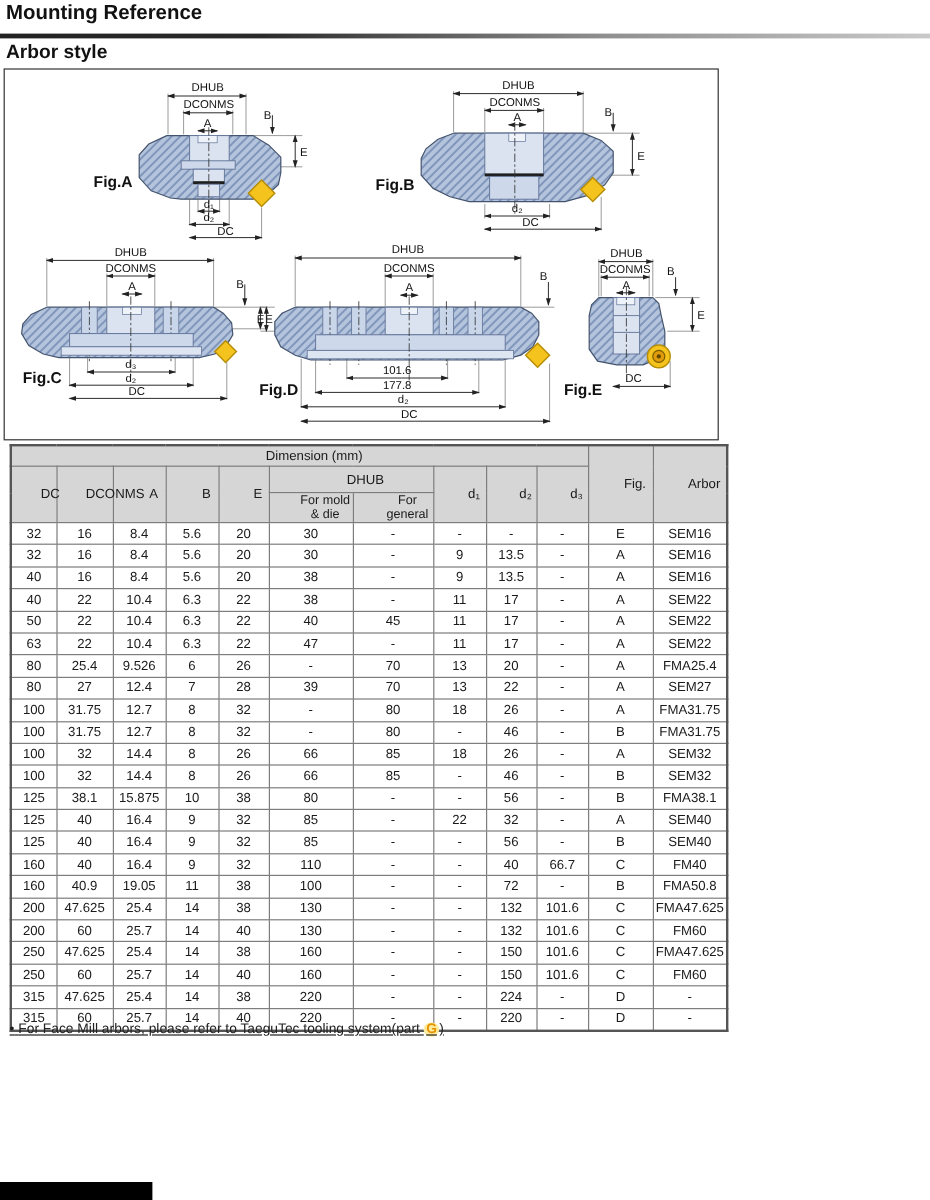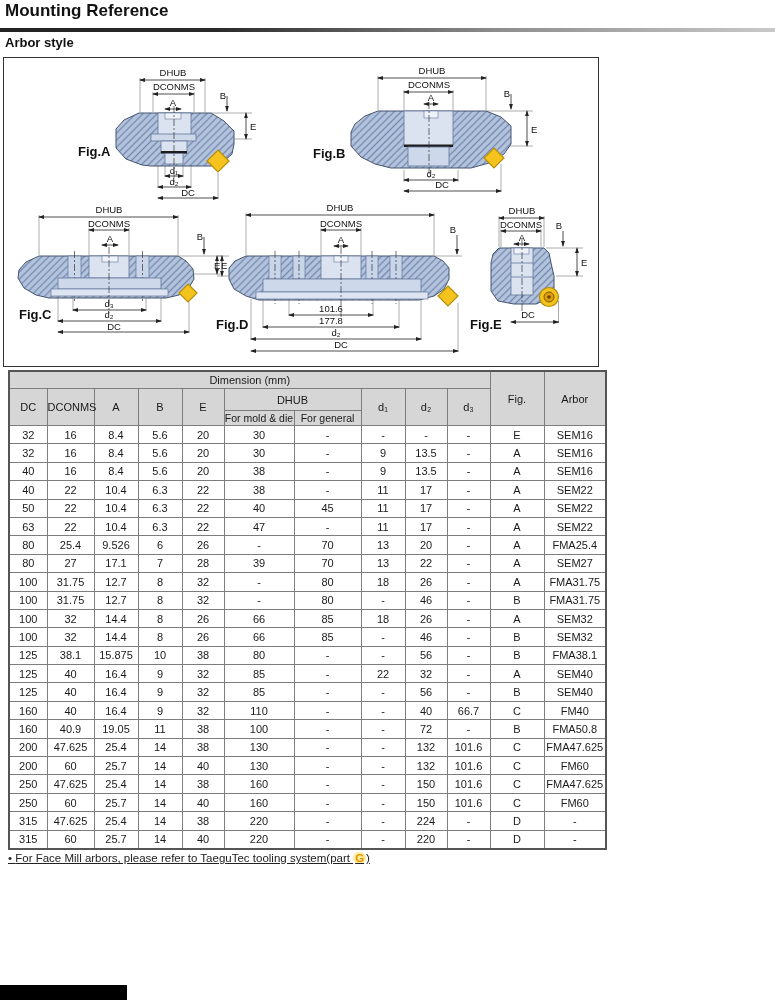--- a/index.html
+++ b/index.html
@@ -2,21 +2,21 @@
 <html><head>
 <meta charset="utf-8">
 <style>
   html,body{margin:0;padding:0;}
   body{width:775px;height:1000px;background:#fff;position:relative;
        font-family:"Liberation Sans",sans-serif;color:#111;}
   .abs{position:absolute;}
   .title{left:5px;top:1px;font-size:17px;font-weight:bold;}
   .rule{left:0;top:28px;width:775px;height:4px;
         background:linear-gradient(to right,#222 0%,#2a2a2a 28%,#8f8f8f 65%,#c9c9c9 100%);}
-  .subtitle{left:5px;top:35px;font-size:13px;font-weight:bold;}
+  .subtitle{left:5px;top:35px;font-size:16px;font-weight:bold;}
   .figbox{left:3px;top:57px;width:594px;height:308px;border:1.5px solid #333;background:#fff;}
   .figbox svg{position:absolute;overflow:visible;}
   svg text{font-size:9.5px;fill:#111;}
   .dt{text-anchor:middle;}
   .st{text-anchor:start;}
   .figlbl{font-size:13px;font-weight:bold;text-anchor:start;}
   .dl{stroke:#222;stroke-width:0.8;marker-start:url(#arr);marker-end:url(#arr);}
   .dle{stroke:#222;stroke-width:0.8;marker-end:url(#arr);}
   .xl{stroke:#666;stroke-width:0.55;}
   .cl{stroke:#333;stroke-width:0.7;stroke-dasharray:7 2 2 2;fill:none;}
@@ -25,21 +25,21 @@
   .notch{fill:#eef2f9;stroke:#64769a;stroke-width:0.6;}
   .flange{fill:#cdd8ea;stroke:#64769a;stroke-width:0.8;}
   .band2{fill:#dde5f2;stroke:#64769a;stroke-width:0.7;}
   .slot{fill:#c9d5e8;stroke:#64769a;stroke-width:0.7;}
   .dark{fill:#1d1d1d;}
   .ins{fill:#f5c31d;stroke:#b68d06;stroke-width:1.2;}
   .stepln{stroke:#64769a;stroke-width:0.8;}
   .dim-table{left:8px;top:370px;width:597px;border-collapse:collapse;table-layout:fixed;
              font-size:11px;text-align:center;color:#1a1a1a;border:2px solid #555;}
   .dim-table th,.dim-table td{border:1px solid #7d7d7d;padding:0;font-weight:normal;}
-  .dim-table thead th{background:#d6d6d6;}
+  .dim-table thead th{background:#d6d6d6;padding-left:24px;}
   .hr1 th{height:16px;}
   .hr2 th{height:21px;}
   .hr3 th{height:14px;font-size:10.5px;}
   .dim-table tbody td{height:17.4px;background:#fff;}
   .footnote{left:8px;top:852px;font-size:11.5px;color:#222;text-decoration:underline;}
   .footnote .hl{color:#e59400;font-weight:bold;background:#ffeb9c;border-radius:50%;padding:0 2px;}
   .footer-bar{left:0;top:985px;width:127px;height:15px;background:#000;}
 </style>
 </head>
 <body>
@@ -418,21 +418,21 @@
         <td>70</td>
         <td>13</td>
         <td>20</td>
         <td>-</td>
         <td>A</td>
         <td>FMA25.4</td>
       </tr>
       <tr>
         <td>80</td>
         <td>27</td>
-        <td>17.1</td>
+        <td>12.4</td>
         <td>7</td>
         <td>28</td>
         <td>39</td>
         <td>70</td>
         <td>13</td>
         <td>22</td>
         <td>-</td>
         <td>A</td>
         <td>SEM27</td>
       </tr>

